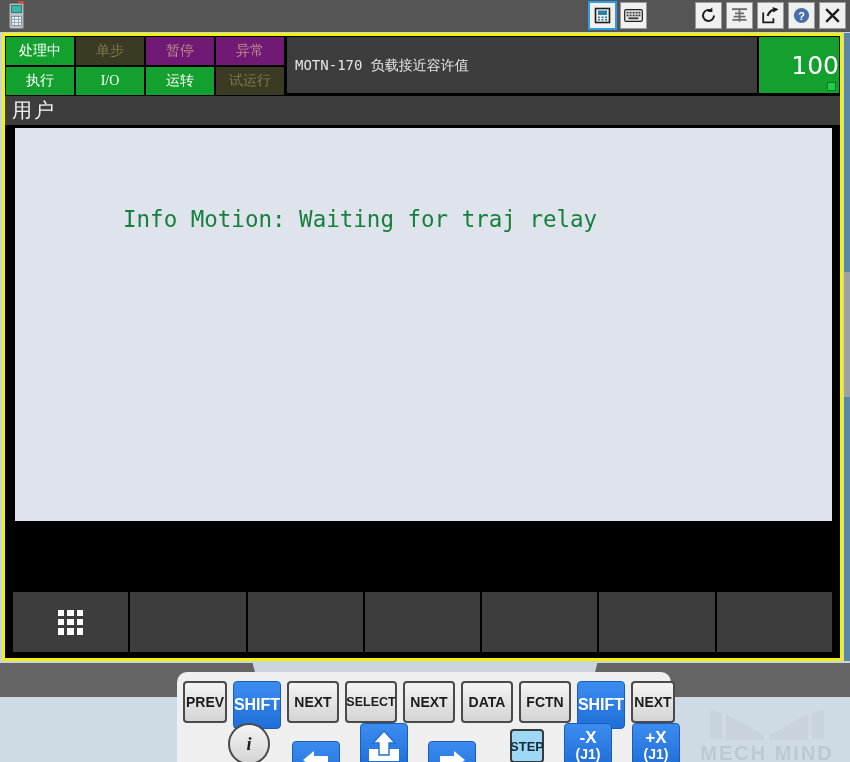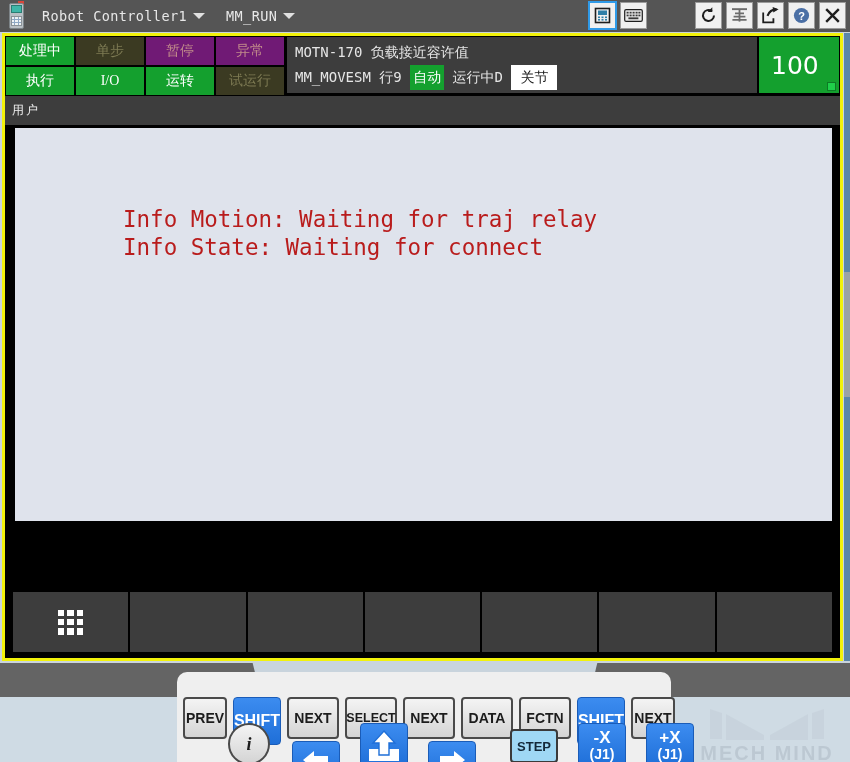--- a/index.html
+++ b/index.html
@@ -92,47 +92,47 @@
     white-space: nowrap; font-family: "DejaVu Sans Mono", monospace;
   }
   .inline-badge {
     display: inline-block; padding: 0 3px; background: #14a02e; color: #fff;
     font-family: "DejaVu Sans", sans-serif;
   }
   .inline-badge.white { background: #ffffff; color: #1a1a1a; padding: 0 9px; }
 
   .speedbox {
     width: 80px; margin: 1px 1px 1px 2px; background: #14a02e;
-    display: flex; align-items: center; justify-content: flex-start;
-    position: relative; flex: none; padding-left: 12px;
+    display: flex; align-items: center; justify-content: flex-end;
+    position: relative; flex: none;
   }
   .speedbox .val { color: #ffffff; font-size: 25px; font-family: "DejaVu Sans", sans-serif; }
   .speedbox .corner {
     position: absolute; right: 3px; bottom: 2px; width: 9px; height: 9px;
     background: #1fcf4a; border: 1px solid #0d7a25;
   }
 
   
   .userbar {
     position: absolute; left: 0; top: 60px; width: 100%; height: 29px;
     background: #3d3d3d; display: flex; align-items: center; padding-left: 7px;
   }
   .userbar span {
-    color: #f0f0f0; font-size: 12px; font-family: "DejaVu Sans", sans-serif; letter-spacing: 2px;
+    color: #f0f0f0; font-size: 20px; font-family: "DejaVu Sans", sans-serif; letter-spacing: 2px;
   }
 
   
   .canvas {
     position: absolute; left: 10px; top: 92px; right: 8px; height: 393px;
     background: #dfe3ec; overflow: hidden;
   }
   .canvas .lines { margin-top: 77px; margin-left: 108px; }
   .canvas .cline {
     font-family: "DejaVu Sans Mono", monospace; font-size: 22.5px;
-    color: #b91c1c; line-height: 28px; white-space: pre;
+    color: #15803d; line-height: 28px; white-space: pre;
   }
 
   
   .softbar {
     position: absolute; left: 8px; bottom: 6px; right: 8px; height: 60px;
     display: flex; gap: 2px;
   }
   .softkey {
     flex: 1; background: #3d3d3d;
     display: flex; align-items: center; justify-content: center;
@@ -157,21 +157,21 @@
   .shoulder-r { right: -35px; transform: skewX(-14deg); }
   .wing-l, .wing-r { position: absolute; top: 34px; width: 290px; height: 65px; background: #cfdbe4; }
   .wing-l { left: -50px; transform: skewX(14deg); }
   .wing-r { right: -50px; transform: skewX(-14deg); }
 
   .keypad {
     position: absolute; left: 177px; top: 9px; width: 494px; height: 90px;
     background: #efefef; border-radius: 10px 10px 0 0;
   }
   .krow { position: absolute; display: flex; align-items: flex-start; }
-  .krow1 { left: 6px; top: 25px; gap: 6px; }
+  .krow1 { left: 6px; top: 9px; gap: 6px; }
   .krow2 { left: 51px; top: 51px; gap: 6px; align-items: flex-start; }
 
   .key {
     font-family: "Liberation Sans", sans-serif; font-weight: bold;
     display: flex; align-items: center; justify-content: center;
     border-radius: 4px; white-space: nowrap;
   }
   .key.gray {
     background: linear-gradient(#f4f4f4, #d4d4d4);
     border: 2px solid #4a4a4a; color: #1c1c1c;
@@ -185,21 +185,21 @@
   }
   .k-prev   { width: 44px; height: 42px; font-size: 14px; }
   .k-shift  { width: 48px; height: 48px; font-size: 16px; }
   .k-std    { width: 52px; height: 42px; font-size: 14px; }
   .k-select { width: 52px; height: 42px; font-size: 12.5px; }
   .k-next   { width: 44px; height: 42px; font-size: 14px; }
   .k-info   { width: 42px; height: 42px; border-radius: 50%; font-size: 18px; font-style: italic;
               font-family: "Liberation Serif", serif; }
   .k-arrow  { width: 48px; height: 40px; }
   .k-up     { width: 48px; height: 44px; }
-  .k-step   { width: 48px; height: 34px; font-size: 13px; }
+  .k-step   { width: 34px; height: 34px; font-size: 13px; }
   .k-jog    { width: 48px; height: 44px; flex-direction: column; line-height: 1; }
   .k-jog .big { font-size: 17px; }
   .k-jog .sub { font-size: 14px; margin-top: 1px; }
   .sp-a { width: 10px; }
   .sp-b { width: 22px; }
   .sp-c { width: 8px; }
 
   .arrow-svg { display: block; }
 
   
@@ -219,21 +219,20 @@
 
 <div id="root">
 
   <div class="titlebar">
     <div class="pendant-ico">
       <div class="led"></div>
         <div class="body"></div>
         <div class="scr"></div>
         <div class="kp"></div>
     </div>
-    <div class="title-txt"><span>Robot Controller1</span><span class="caret"></span>&nbsp;&nbsp;<span>MM_RUN</span><span class="caret"></span></div>
 
     <div class="tb-icons">
       <div class="grp">
         <div class="ticon sel">
           <svg width="17" height="17" viewBox="0 0 17 17">
             <rect x="1.5" y="1.5" width="14" height="14" fill="none" stroke="#1d1d1d" stroke-width="1.6"></rect>
             <rect x="4" y="3.5" width="9" height="4.5" fill="#2f7fa8"></rect>
             <g fill="#2f7fa8">
               <rect x="4" y="9.5" width="2" height="1.6"></rect>
                 <rect x="7.5" y="9.5" width="2" height="1.6"></rect>
@@ -315,41 +314,35 @@
           <div class="stat-row">
             <div class="scell on">执行</div>
             <div class="scell on">I/O</div>
             <div class="scell on">运转</div>
             <div class="scell off">试运行</div>
           </div>
         </div>
 
         <div class="msgbox">
           <div class="msg-line">MOTN-170 负载接近容许值</div>
-          <div class="msg-line"><span>MM_MOVESM 行9</span>
-            <span class="inline-badge">自动</span>
-            <span>运行中D</span>
-            <span class="inline-badge white">关节</span>
-          </div>
         </div>
 
         <div class="speedbox">
           <span class="val">100</span>
           <span class="corner"></span>
         </div>
       </div>
 
       <div class="userbar">
         <span>用户</span>
       </div>
 
       <div class="canvas">
         <div class="lines">
           <div class="cline">Info Motion: Waiting for traj relay</div>
-          <div class="cline">Info State: Waiting for connect</div>
         </div>
       </div>
 
       <div class="softbar">
         <div class="softkey">
           <span class="grid-ico">
             <i></i>
               <i></i>
               <i></i>
               <i></i>

